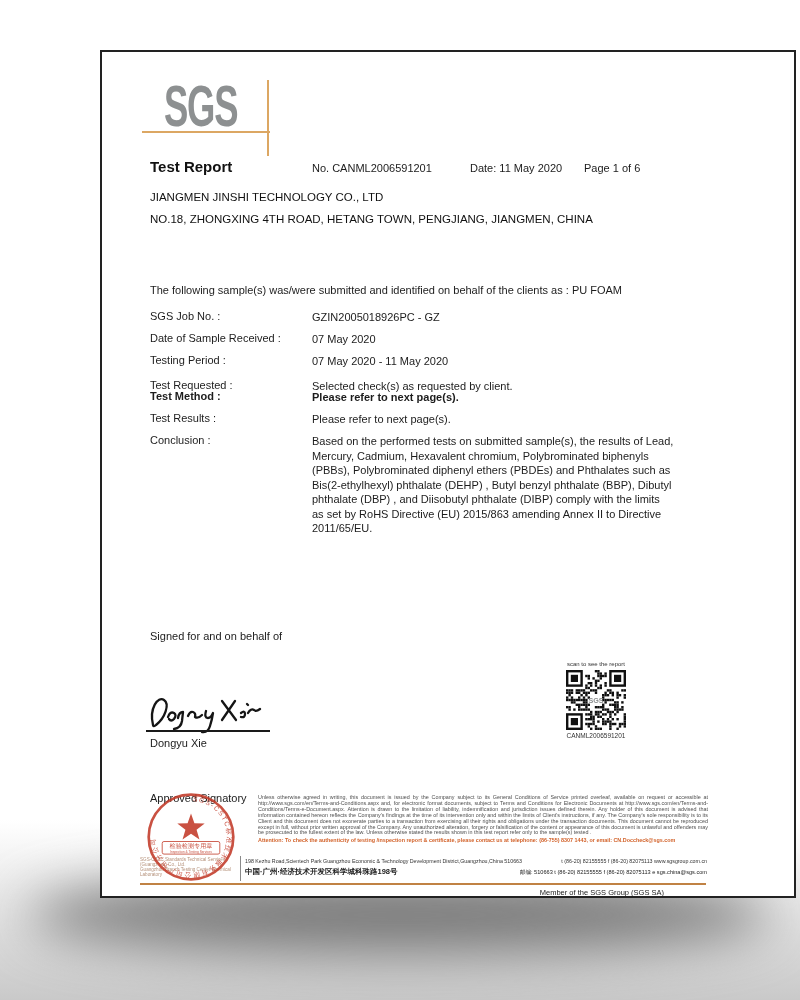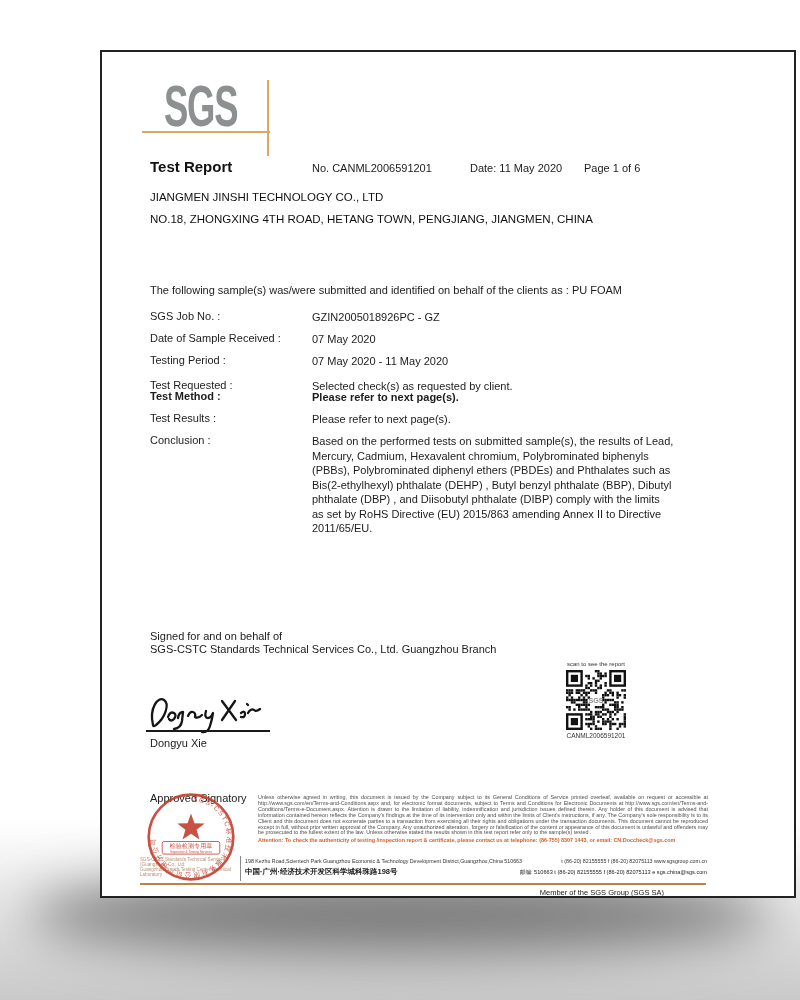--- a/index.html
+++ b/index.html
@@ -112,21 +112,20 @@
       <span class="lbl">Test Results :</span>
       <span class="val">Please refer to next page(s).</span>
     </div>
     <div class="frow r6">
       <span class="lbl">Conclusion :</span>
       <span class="val">Based on the performed tests on submitted sample(s), the results of Lead, Mercury, Cadmium, Hexavalent chromium, Polybrominated biphenyls (PBBs), Polybrominated diphenyl ethers (PBDEs) and Phthalates such as Bis(2-ethylhexyl) phthalate (DEHP) , Butyl benzyl phthalate (BBP), Dibutyl phthalate (DBP) , and Diisobutyl phthalate (DIBP) comply with the limits as set by RoHS Directive (EU) 2015/863 amending Annex II to Directive 2011/65/EU.</span>
     </div>
   </div>
 
   <div class="sig1">Signed for and on behalf of</div>
-  <div class="sig2">SGS-CSTC Standards Technical Services Co., Ltd. Guangzhou Branch</div>
 
   <svg class="sig-svg" width="140" height="42" viewBox="0 0 140 42">
     <g fill="none" stroke="#151515" stroke-width="2.3" stroke-linecap="round" stroke-linejoin="round">
       <path d="M7,33 C3,16 12,4 18,8 C24,12 19,26 10,33 C8,35 7,34 7,33"></path>
       <path d="M22,25 q2,-6 6,-4 q3,2 0,6 q-3,3 -5,0"></path>
       <path d="M32,26 q1,-6 5,-6 l-1,9 q-1,7 -8,8"></path>
       <path d="M42,24 q2,-5 5,-4 q3,1 2,5 q3,2 7,-2"></path>
       <path d="M60,19 q-2,7 2,7 q3,0 5,-5 q-1,7 -3,13 q-2,7 -8,6"></path>
       <path d="M76,9 l14,19 m-1,-19 l-13,19"></path>
       <path d="M95,21 q4,-3 4,1 q0,4 -4,3"></path>

